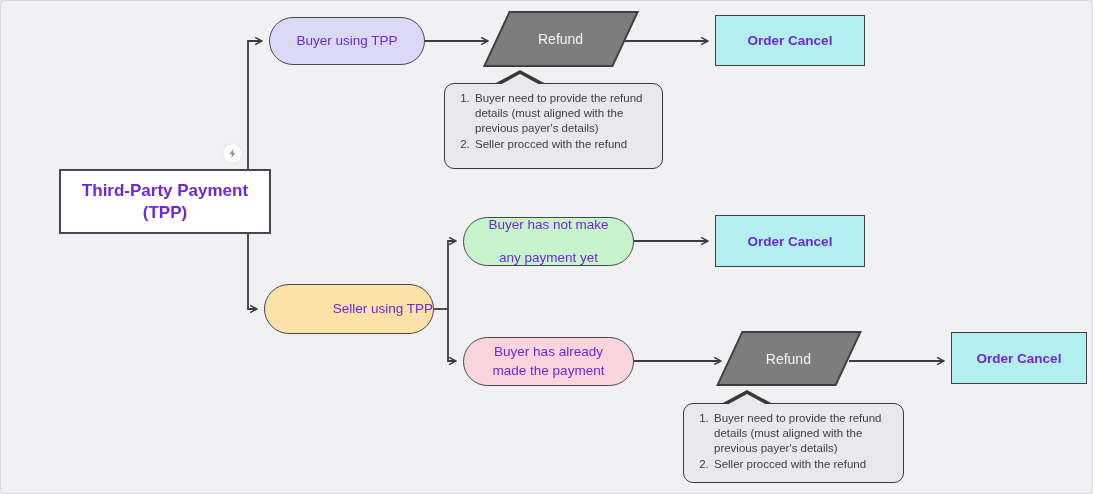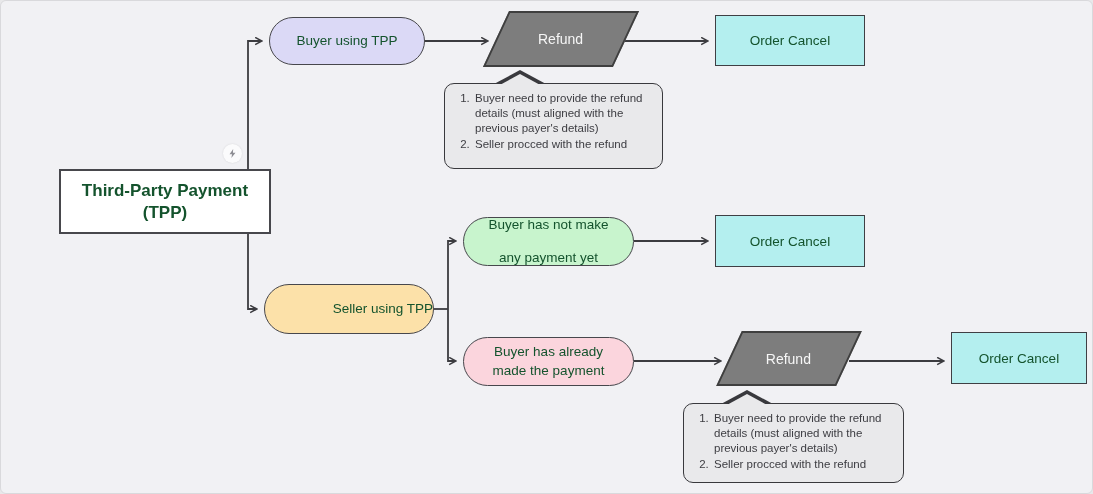--- a/index.html
+++ b/index.html
@@ -1,31 +1,31 @@
 <!DOCTYPE html>
 <html><head>
 <meta charset="utf-8">
 <style>
   html,body{margin:0;padding:0;background:#e8e8ea;font-family:"Liberation Sans",sans-serif;}
   .canvas{position:relative;width:1093px;height:494px;background:#f1f1f4;overflow:hidden;
           border:1px solid #d9d9dc;border-radius:6px;box-sizing:border-box;}
   .edges{position:absolute;left:0;top:0;width:1093px;height:494px;pointer-events:none;}
 
   .node{position:absolute;display:flex;align-items:center;justify-content:center;
-        text-align:center;box-sizing:border-box;color:#14532d;}
+        text-align:center;box-sizing:border-box;color:#6d28d9;}
   .rect{border:2px solid #47474c;background:#ffffff;margin-left:48px;}
   .root{left:10px;top:168px;width:212px;height:65px;font-size:17px;font-weight:700;
         line-height:1.25;flex-direction:column;background:#ffffff;}
   .pill{border:1.6px solid #47474c;border-radius:26px;font-size:13.5px;font-weight:500;
         line-height:1.35;flex-direction:column;}
   .pill-buyer{left:268px;top:16px;width:156px;height:48px;background:#dbd9f6;}
   .pill-seller{left:263px;top:283px;width:170px;height:50px;background:#fce1a9;align-items:flex-end;}
   .pill-green{left:462px;top:216px;width:171px;height:49px;background:#c8f4cd;gap:14px;}
   .pill-pink{left:462px;top:336px;width:171px;height:49px;background:#fbd5dd;}
-  .cancel{border:1.6px solid #3f3f44;background:#b4efef;font-size:13.5px;font-weight:400;}
+  .cancel{border:1.6px solid #3f3f44;background:#b4efef;font-size:13.5px;font-weight:700;}
   .cancel-top{left:714px;top:14px;width:150px;height:51px;}
   .cancel-mid{left:714px;top:214px;width:150px;height:52px;}
   .cancel-bottom{left:950px;top:331px;width:136px;height:52px;}
   .para{position:absolute;box-sizing:border-box;border:2px solid #3f3f3f;background:#7d7d7d;
         display:flex;align-items:center;justify-content:center;}
   .para-top{left:495px;top:10px;width:130px;height:56px;transform:skewX(-25deg);}
   .para-bottom{left:728px;top:330px;width:120px;height:55px;transform:skewX(-25deg);}
   .para .lbl{transform:skewX(25deg);color:#f6f6f6;font-size:14px;font-weight:500;}
 
   .note{position:absolute;box-sizing:border-box;background:#e9e9eb;border:1.6px solid #39393d;

